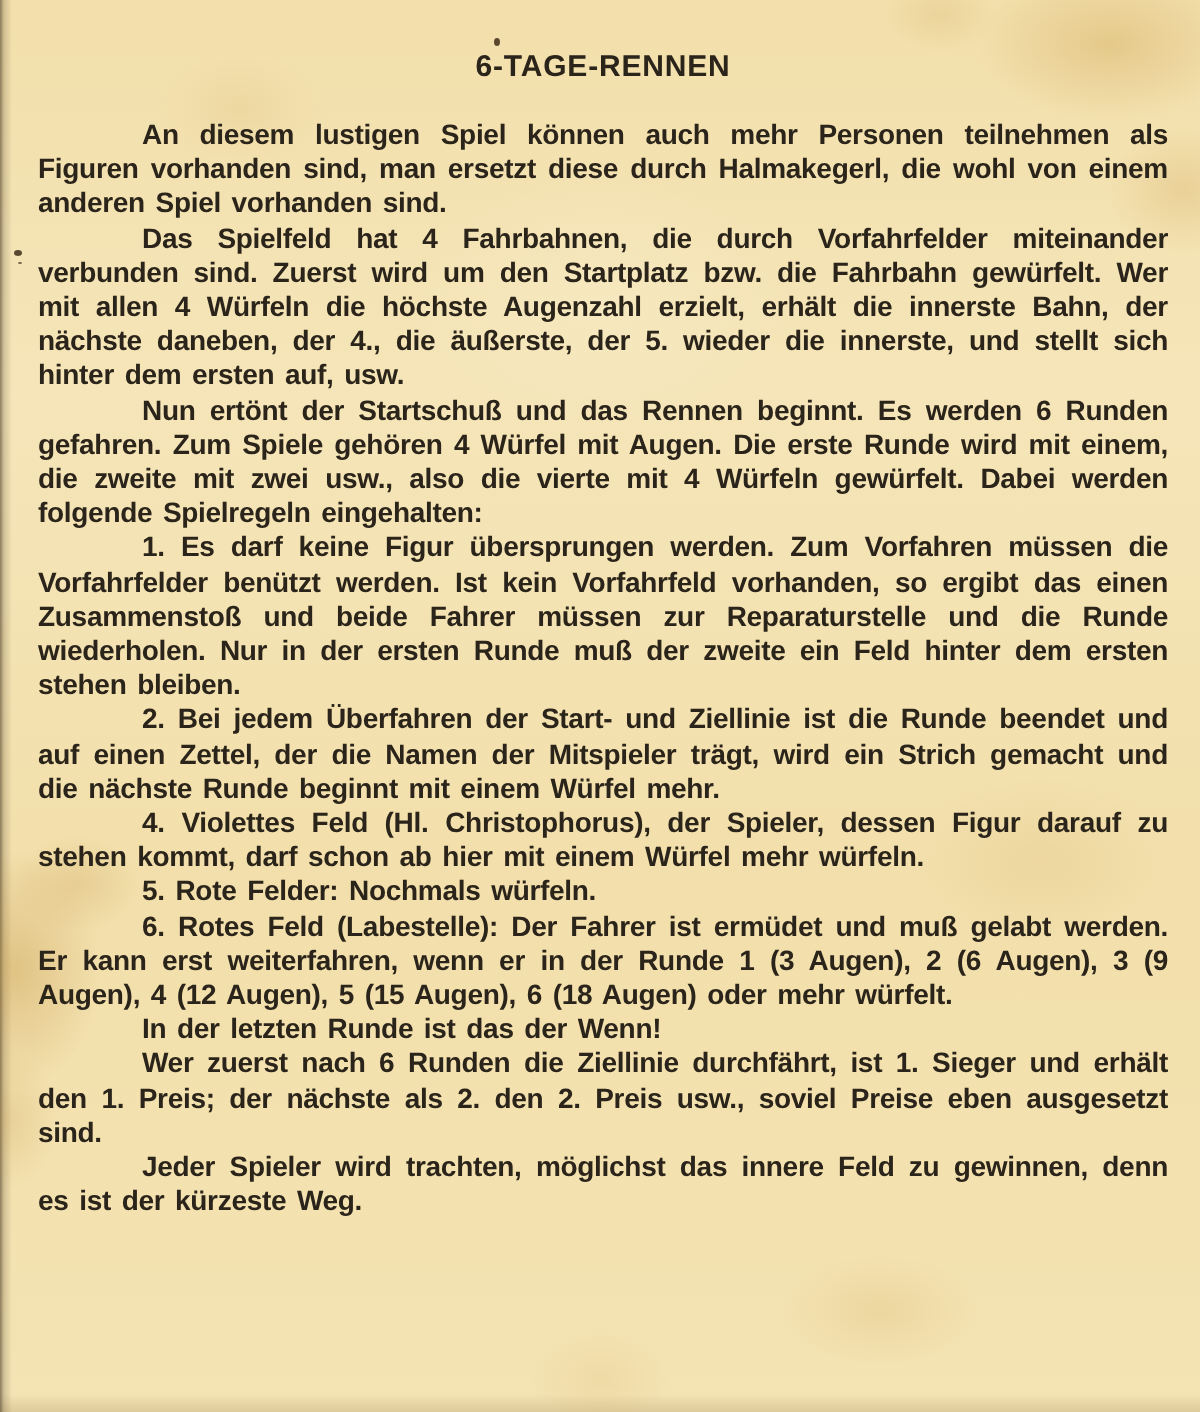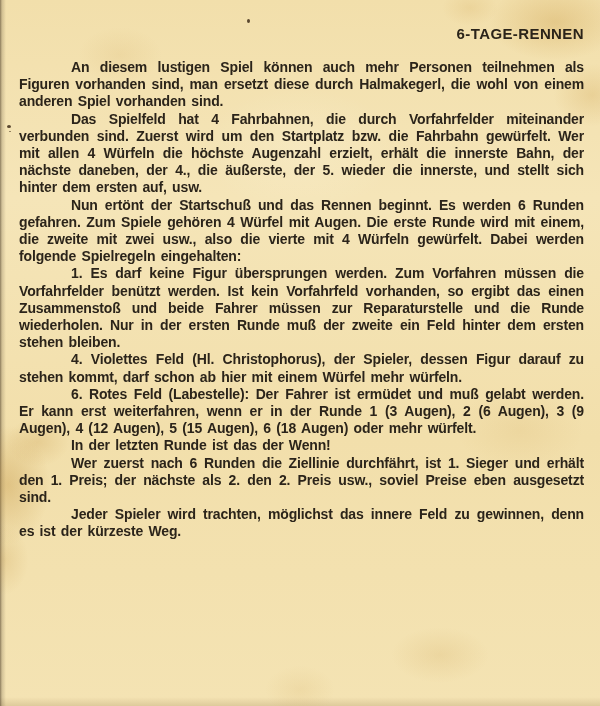--- a/index.html
+++ b/index.html
@@ -41,21 +41,21 @@
       linear-gradient(0deg, rgba(120,90,45,0.18) 0px, rgba(120,90,45,0) 9px),
       
       linear-gradient(180deg, #f2dfab 0%, #f5e5b8 28%, #f2dfab 62%, #f4e3b3 100%);
   }
   .content {
     position: relative;
     box-sizing: border-box;
     padding: 25px 16px 0 19px;
   }
   .doc-title {
-    text-align: right;
+    text-align: center;
     font-size: 15px;
     font-weight: bold;
     letter-spacing: 0.4px;
     margin: 0 0 17px 0;
   }
   .para {
     margin: 0;
     text-align: justify;
     text-indent: 52px;
     font-size: 14px;
@@ -85,21 +85,23 @@
   <div class="speck speck-margin"></div>
 
   <div class="content">
     <h1 class="doc-title">6-TAGE-RENNEN</h1>
 
     <p class="para">An diesem lustigen Spiel können auch mehr Personen teilnehmen als Figuren vorhanden sind, man ersetzt diese durch Halmakegerl, die wohl von einem anderen Spiel vorhanden sind.</p>
     <p class="para">Das Spielfeld hat 4 Fahrbahnen, die durch Vorfahrfelder miteinander verbunden sind. Zuerst wird um den Startplatz bzw. die Fahrbahn gewürfelt. Wer mit allen 4 Würfeln die höchste Augenzahl erzielt, erhält die innerste Bahn, der nächste daneben, der 4., die äußerste, der 5. wieder die innerste, und stellt sich hinter dem ersten auf, usw.</p>
     <p class="para">Nun ertönt der Startschuß und das Rennen beginnt. Es werden 6 Runden gefahren. Zum Spiele gehören 4 Würfel mit Augen. Die erste Runde wird mit einem, die zweite mit zwei usw., also die vierte mit 4 Würfeln gewürfelt. Dabei werden folgende Spielregeln eingehalten:</p>
 
     <p class="para">1. Es darf keine Figur übersprungen werden. Zum Vorfahren müssen die Vorfahrfelder benützt werden. Ist kein Vorfahrfeld vorhanden, so ergibt das einen Zusammenstoß und beide Fahrer müssen zur Reparaturstelle und die Runde wiederholen. Nur in der ersten Runde muß der zweite ein Feld hinter dem ersten stehen bleiben.</p>
+    <p class="para">2. Bei jedem Überfahren der Start- und Ziellinie ist die Runde beendet und auf einen Zettel, der die Namen der Mitspieler trägt, wird ein Strich gemacht und die nächste Runde beginnt mit einem Würfel mehr.</p>
     <p class="para">4. Violettes Feld (Hl. Christophorus), der Spieler, dessen Figur darauf zu stehen kommt, darf schon ab hier mit einem Würfel mehr würfeln.</p>
+    <p class="para">5. Rote Felder: Nochmals würfeln.</p>
     <p class="para">6. Rotes Feld (Labestelle): Der Fahrer ist ermüdet und muß gelabt werden. Er kann erst weiterfahren, wenn er in der Runde 1 (3 Augen), 2 (6 Augen), 3 (9 Augen), 4 (12 Augen), 5 (15 Augen), 6 (18 Augen) oder mehr würfelt.</p>
 
     <p class="para">In der letzten Runde ist das der Wenn!</p>
     <p class="para">Wer zuerst nach 6 Runden die Ziellinie durchfährt, ist 1. Sieger und erhält den 1. Preis; der nächste als 2. den 2. Preis usw., soviel Preise eben ausgesetzt sind.</p>
     <p class="para">Jeder Spieler wird trachten, möglichst das innere Feld zu gewinnen, denn es ist der kürzeste Weg.</p>
 
   </div>
 </div>
 
 </body></html>

